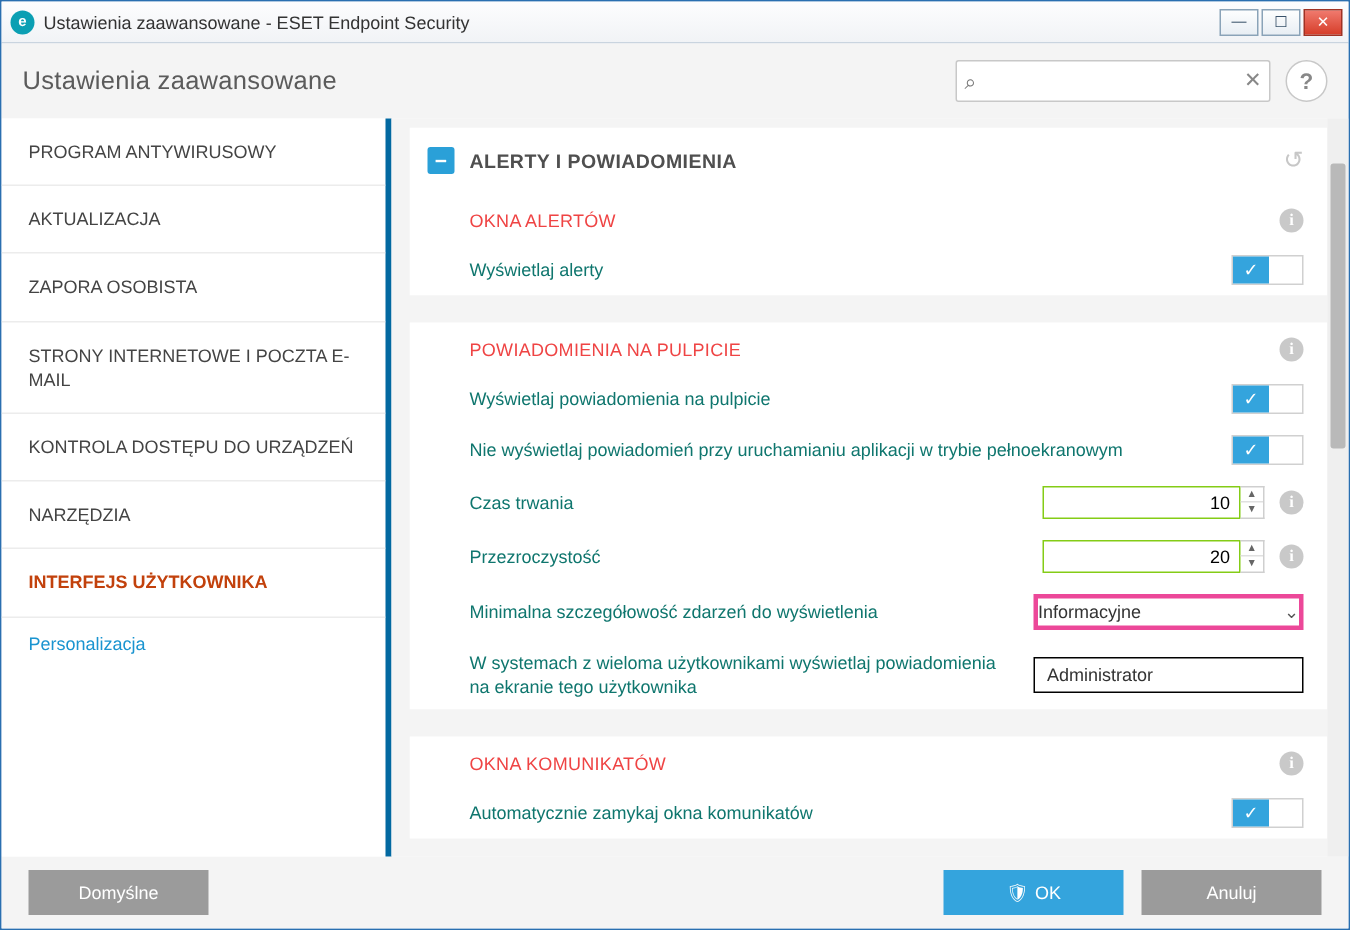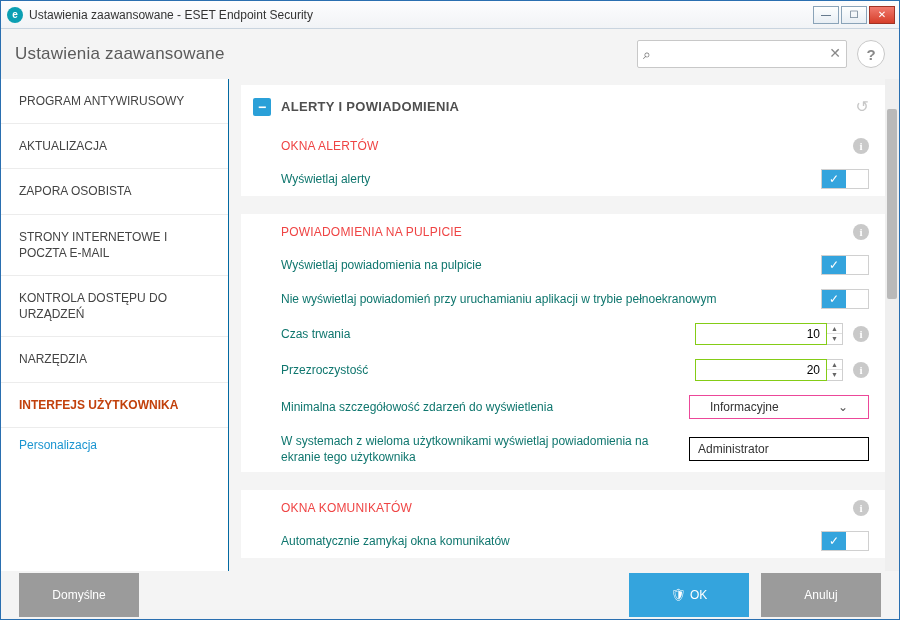--- a/index.html
+++ b/index.html
@@ -14,21 +14,21 @@
   
   .header { height:50px; display:flex; align-items:center; padding:0 14px; background:#f4f4f4; }
   .header h1 { font-size:17px; font-weight:400; color:#5b5b5b; flex:1; letter-spacing:0.2px; }
   .searchwrap { position:relative; width:210px; }
   .search { width:100%; height:28px; border:1px solid #c8c8c8; border-radius:2px; padding:0 26px 0 26px; font-size:12px; color:#333; }
   .searchwrap .sicon { position:absolute; left:6px; top:6px; font-size:14px; color:#777; }
   .searchwrap .clear { position:absolute; right:6px; top:5px; font-size:14px; color:#888; cursor:pointer; }
   .helpbtn { width:28px; height:28px; margin-left:10px; border:1px solid #c8c8c8; border-radius:50%; display:flex; align-items:center; justify-content:center; color:#888; font-size:15px; font-weight:bold; background:#fff; }
   
   .main { display:flex; height:calc(100% - 28px - 50px - 48px); }
-  .sidebar { width:228px; background:#fff; border-right:1px solid #0369a1; overflow-y:auto; }
+  .sidebar { width:260px; background:#fff; border-right:4px solid #0369a1; overflow-y:auto; }
   .sidebar .item { padding:14px 18px; font-size:12px; color:#444; border-bottom:1px solid #ececec; cursor:pointer; line-height:1.35; }
   .sidebar .item.active { color:#c2410c; font-weight:600; }
   .sidebar .sub { padding:10px 18px 14px 18px; font-size:12px; color:#1a94d0; cursor:pointer; }
   .content-wrap { flex:1; position:relative; background:#f4f4f4; padding:6px 4px 6px 12px; }
   .content-scroll { position:absolute; top:6px; bottom:6px; left:12px; right:14px; overflow-y:auto; }
   .panel { background:#fff; }
   .section-head { display:flex; align-items:center; padding:12px 16px 12px 12px; }
   .collapse { width:18px; height:18px; background:#2aa0d8; color:#fff; display:flex; align-items:center; justify-content:center; font-weight:bold; font-size:14px; margin-right:10px; border-radius:2px; }
   .section-title { font-size:13px; font-weight:700; color:#4f4f4f; flex:1; letter-spacing:0.3px; }
   .reset { color:#c7c7c7; font-size:16px; }
@@ -42,29 +42,29 @@
   .toggle { width:48px; height:20px; background:#fff; border:1px solid #d0d0d0; position:relative; display:inline-block; }
   .toggle .knob { position:absolute; width:24px; height:100%; left:0; top:0; background:#34a4dd; display:flex; align-items:center; justify-content:center; color:#fff; font-size:12px; }
   
   .numbox { display:flex; align-items:center; }
   .numbox input { width:132px; height:22px; border:1px solid #84cc16; text-align:right; padding-right:6px; font-size:12px; }
   .spin { width:16px; display:flex; flex-direction:column; border:1px solid #cfcfcf; border-left:none; }
   .spin span { height:10px; font-size:7px; line-height:10px; text-align:center; color:#666; border-bottom:1px solid #e0e0e0; }
   .spin span:last-child{border-bottom:none;}
   .numrow .info { margin-left:10px; }
   
-  .select { width:180px; height:24px; border:1px solid #ec4899; display:flex; align-items:center; padding:0 20px; font-size:12px; color:#333; justify-content:space-between; }
+  .select { width:180px; height:24px; border:3px solid #ec4899; display:flex; align-items:center; padding:0 0; font-size:12px; color:#333; justify-content:space-between; }
   .select .chev { font-size:12px; color:#555; }
   .txt { width:180px; height:24px; border:1px solid #000000; padding:0 8px; font-size:12px; color:#333; }
   
   .vscroll { position:absolute; right:0; top:0; bottom:0; width:14px; background:#efefef; }
   .vscroll .thumb { position:absolute; left:2px; right:2px; top:30px; height:190px; background:#b9b9b9; border-radius:2px; }
   
   .footer { height:48px; background:#f4f4f4; display:flex; align-items:center; padding:0 18px; gap:12px; }
-  .btn { height:44px; min-width:120px; display:flex; align-items:center; justify-content:center; font-size:12px; color:#fff; background:#9b9b9b; border:none; cursor:pointer; }
+  .btn { height:30px; min-width:120px; display:flex; align-items:center; justify-content:center; font-size:12px; color:#fff; background:#9b9b9b; border:none; cursor:pointer; }
   .btn.primary { background:#34a4dd; }
   .btn .shield { margin-right:4px; font-size:12px; }
   .spacer { flex:1; }
 </style>
 </head>
 <body>
 
 <div class="titlebar">
   <div class="logo">e</div>
   <div class="title">Ustawienia zaawansowane - ESET Endpoint Security</div>

